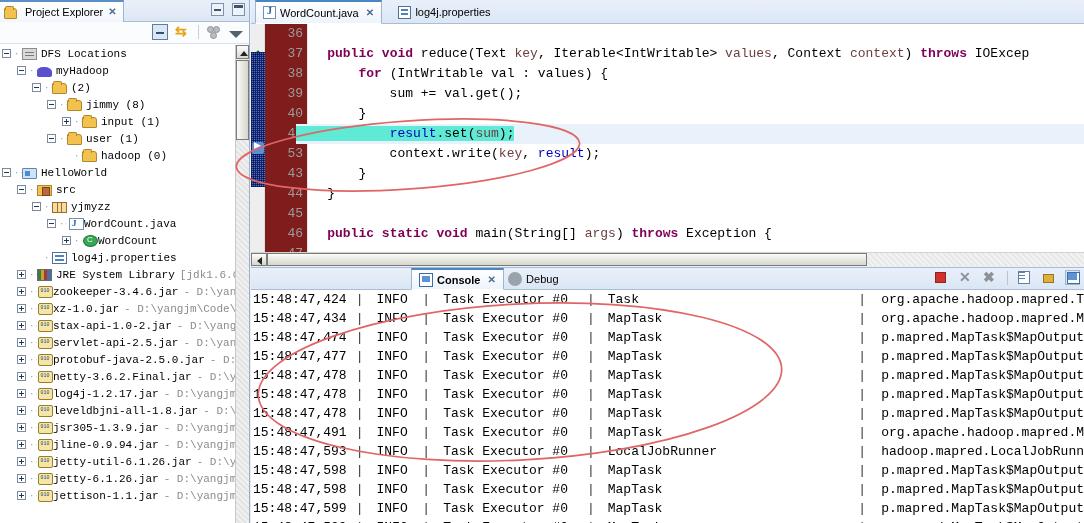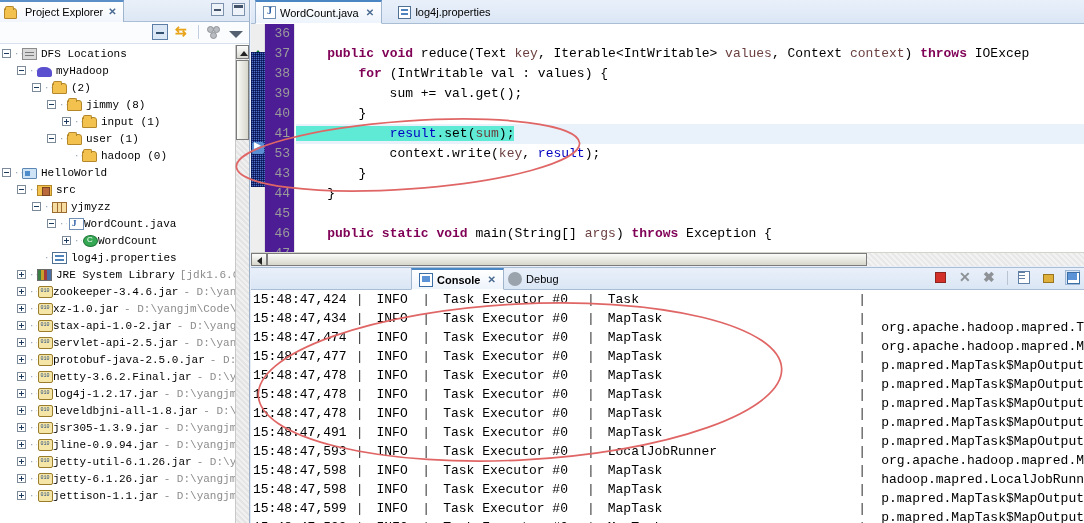--- a/index.html
+++ b/index.html
@@ -212,22 +212,22 @@
   }
   #ed-marker .dbg-arrow {
     position: absolute; left: 1px; width: 12px; height: 12px;
     background: #5b8fd4; border-radius: 2px;
   }
   #ed-marker .dbg-arrow::after {
     content: "\25B6"; position: absolute; left: 2px; top: -2px;
     color: #fff; font-size: 9px;
   }
   #gutter {
-    position: absolute; left: 14px; top: 0; width: 30px; bottom: 14px;
-    background: #4c1d95; border-right: 1px solid #e6e6e6;
+    position: absolute; left: 14px; top: 0; width: 43px; bottom: 14px;
+    background: #7f1d1d; border-right: 1px solid #e6e6e6;
   }
   .lnum {
     height: 20px; line-height: 20px;
     text-align: right; padding-right: 4px;
     font-family: "Liberation Mono", monospace;
     font-size: 13px; color: #9b9b9b;
   }
   #codelines {
     position: absolute; left: 45px; top: 0; right: 0; bottom: 14px;
     overflow: hidden;
@@ -310,21 +310,21 @@
     overflow: hidden; background: #fff;
     font-family: "Liberation Mono", monospace;
     font-size: 13px; color: #000;
   }
   .logrow { display: flex; height: 19px; line-height: 19px; white-space: pre; gap: 9px; }
   .c-time { width: 100px; padding-left: 2px; }
   .c-sep { width: 9px; text-align: center; color: #333; }
   .c-level { width: 46px; padding-left: 4px; }
   .c-thread { width: 158px; padding-left: 4px; }
   .c-class { width: 280px; padding-left: 4px; }
-  .c-logger { padding-left: 6px; margin-top: 28px; }
+  .c-logger { padding-left: 6px; }
 
   
   .annot { position: absolute; pointer-events: none; }
 </style>
 </head>
 <body>
 
 <div id="app">
 
   <div id="explorer">

